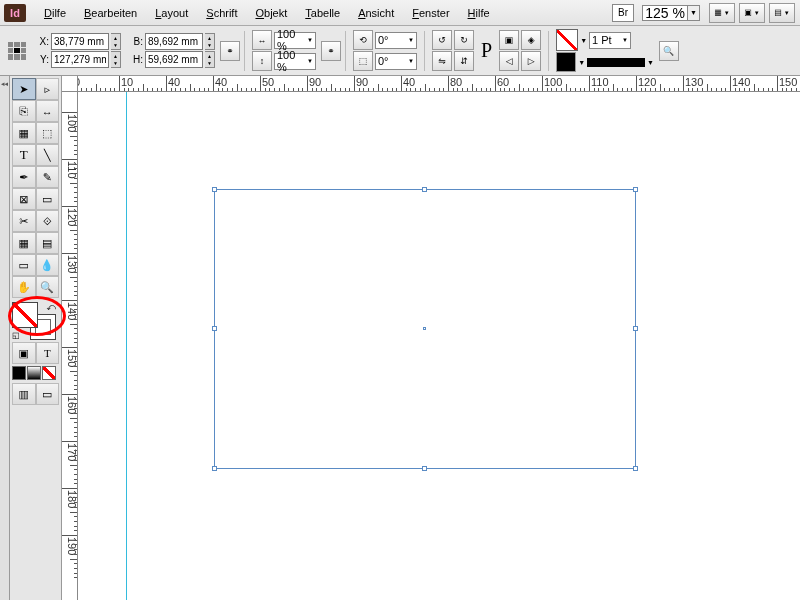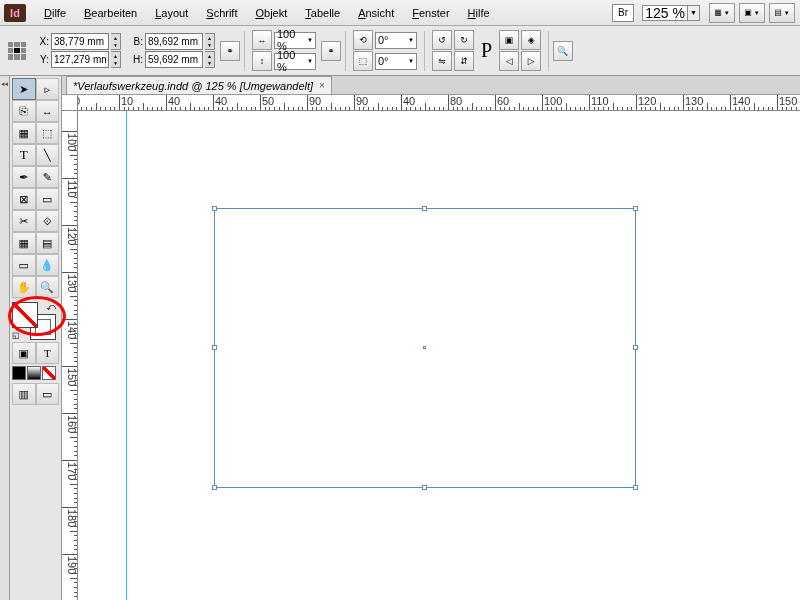--- a/index.html
+++ b/index.html
@@ -199,20 +199,36 @@
     <div class="ctrl-field">
         <span class="mini-btn">▣</span>
         <span class="mini-btn">◈</span>
       </div>
     <div class="ctrl-field">
         <span class="mini-btn">◁</span>
         <span class="mini-btn">▷</span>
       </div>
   </div>
   <div class="sep"></div>
+  <div class="ctrl-group">
+    <div class="ctrl-field">
+      <div class="stroke-swatch"></div>
+      <span class="ar" style="font-size:7px">▼</span>
+      <div class="mini-dd" style="width:42px">
+          <span>1 Pt</span>
+          <span class="ar">▼</span>
+        </div>
+    </div>
+    <div class="ctrl-field">
+      <div class="mini-btn" style="background:#000"></div>
+      <span class="ar" style="font-size:7px">▼</span>
+      <div class="stroke-line"></div>
+      <span class="ar" style="font-size:7px">▼</span>
+    </div>
+  </div>
   <div class="mini-btn">🔍</div>
 </div>
 
 <div class="work-area">
   <div class="collapse-strip">◂◂</div>
   <div class="toolbox">
     <div class="tool-row">
         <div class="tool sel">➤</div>
         <div class="tool">▹</div>
       </div>
@@ -272,26 +288,20 @@
           <div style="position:absolute;inset:0;background:linear-gradient(to top right,transparent 40%,red 40%,red 60%,transparent 60%)"></div>
         </div>
     </div>
     <div class="tool-row" style="margin-top:3px">
         <div class="tool">▥</div>
         <div class="tool">▭</div>
       </div>
   </div>
 
   <div class="doc-area">
-    <div class="tab-strip">
-      <div class="doc-tab">
-        <span>*Verlaufswerkzeug.indd @ 125 % [Umgewandelt]</span>
-        <span class="x">×</span>
-      </div>
-    </div>
     <div class="ruler-row">
       <div class="ruler-corner"></div>
       <div class="ruler-h" id="ruler-h">
           <div class="tick-h" style="left: -6px;">0</div>
           <div class="tick-h min" style="left: -1.3px;"></div>
           <div class="tick-h min" style="left: 3.4px;"></div>
           <div class="tick-h min" style="left: 8.1px;"></div>
           <div class="tick-h min" style="left: 12.8px;"></div>
           <div class="tick-h med" style="left: 17.5px;"></div>
           <div class="tick-h min" style="left: 22.2px;"></div>

